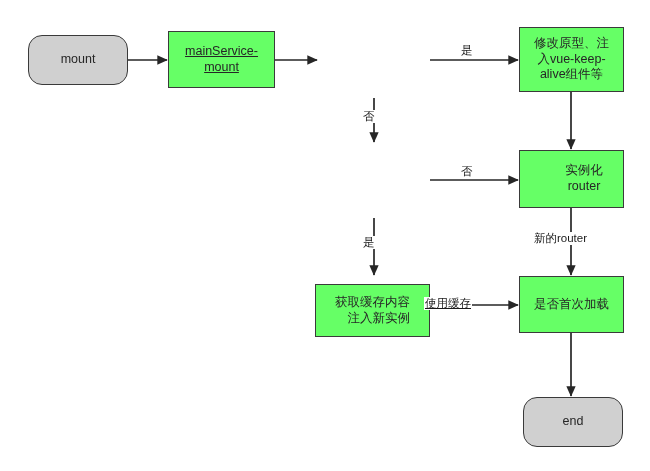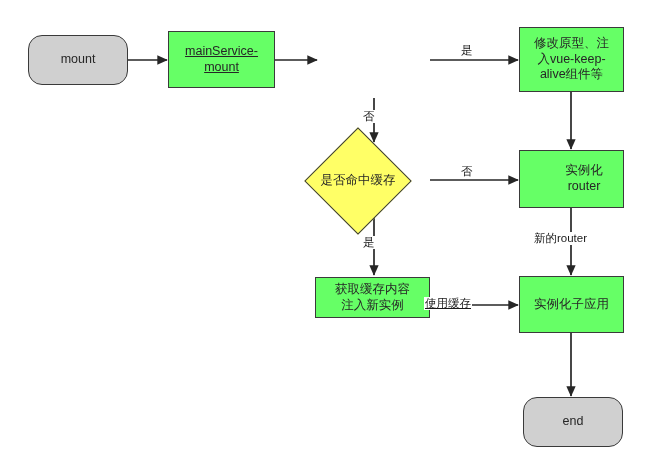--- a/index.html
+++ b/index.html
@@ -106,38 +106,34 @@
 
 
   <div class="node process" style="left:519px;top:27px;width:105px;height:65px;">
     <span class="txt">
       <span>修改原型、注</span><br>
       <span>入vue-keep-</span><br>
       <span>alive组件等</span>
     </span>
   </div>
 
-  <div class="node decision" style="left:320px;top:143px;width:76px;height:76px;">
-    <span class="diamond-face"></span>
-    <span class="txt">是否命中缓存</span>
-  </div>
 
   <div class="node process" style="left:519px;top:150px;width:105px;height:58px;padding-left:25px;">
     <span class="txt">实例化router</span>
   </div>
 
-  <div class="node process" style="left:315px;top:277px;width:115px;height:41px;">
+  <div class="node process" style="left:315px;top:284px;width:115px;height:53px;text-align:right;">
     <span class="txt">
       <span>获取缓存内容</span><br>
       <span>注入新实例</span>
     </span>
   </div>
 
   <div class="node process" style="left:519px;top:276px;width:105px;height:57px;">
-    <span class="txt">实例化子应用</span>
+    <span class="txt">是否首次加载</span>
   </div>
 
   <div class="node terminator" style="left:523px;top:397px;width:100px;height:50px;border-radius:14px;">
     <span class="txt">end</span>
   </div>
 
   <div class="edge-label" style="left:460px;top:44px;">是</div>
 
   <div class="edge-label" style="left:362px;top:110px;">否</div>
 

